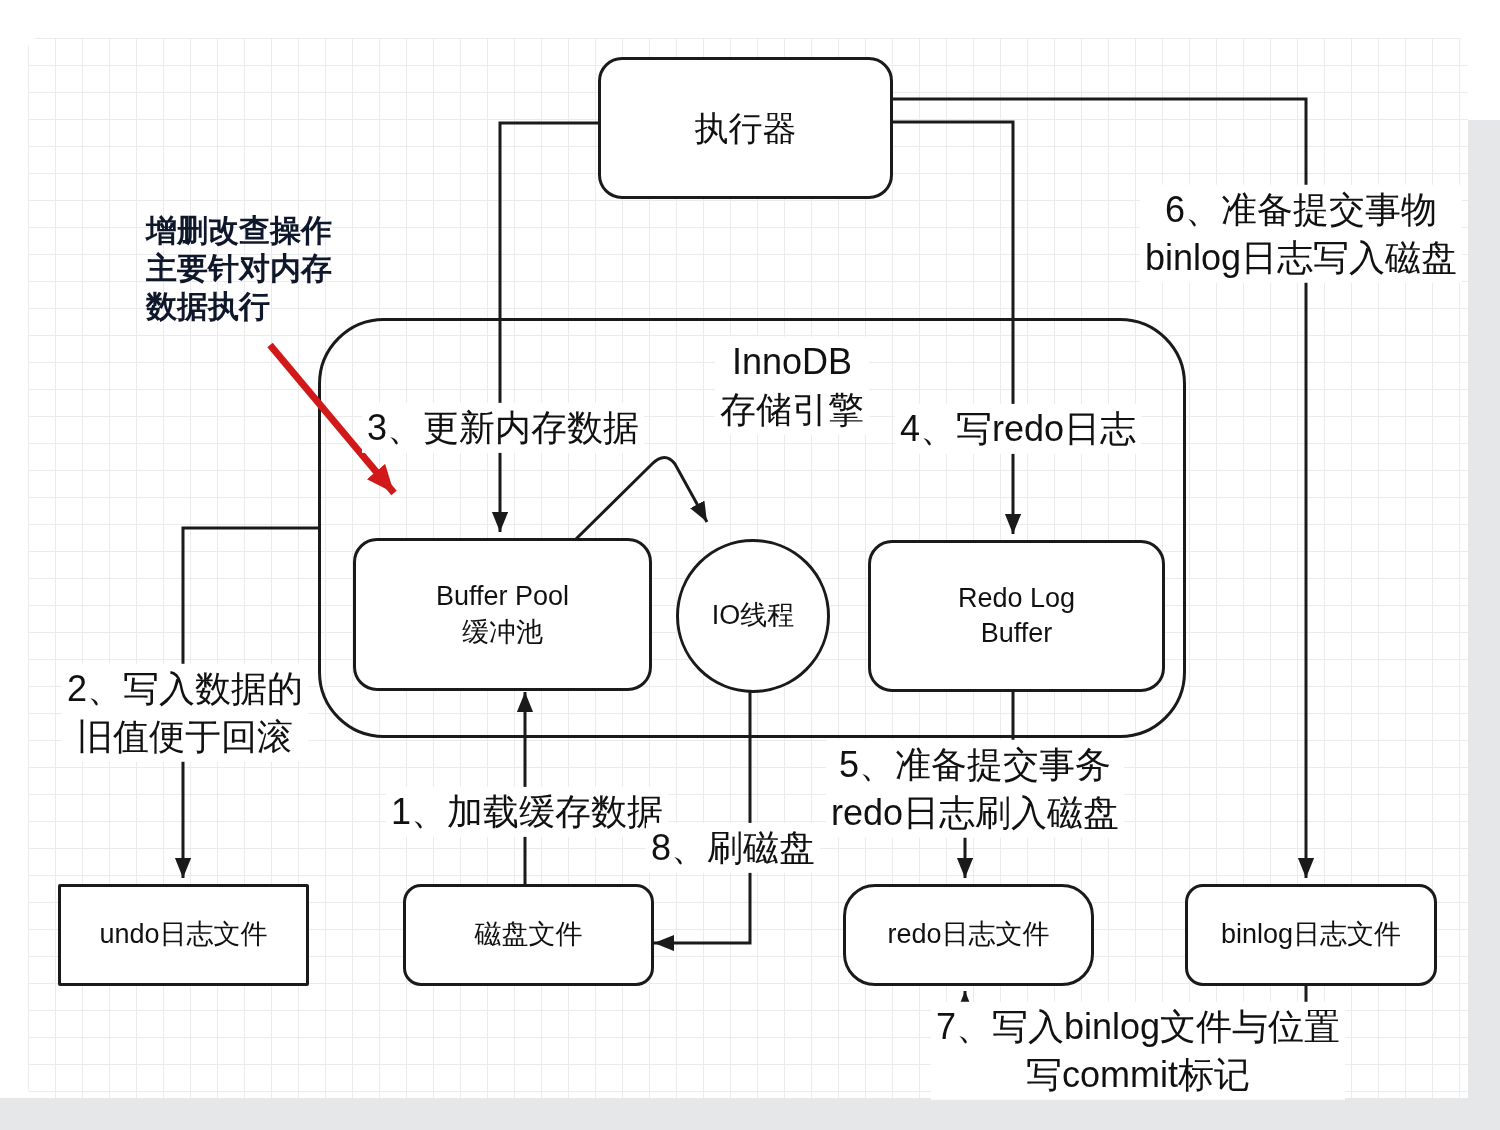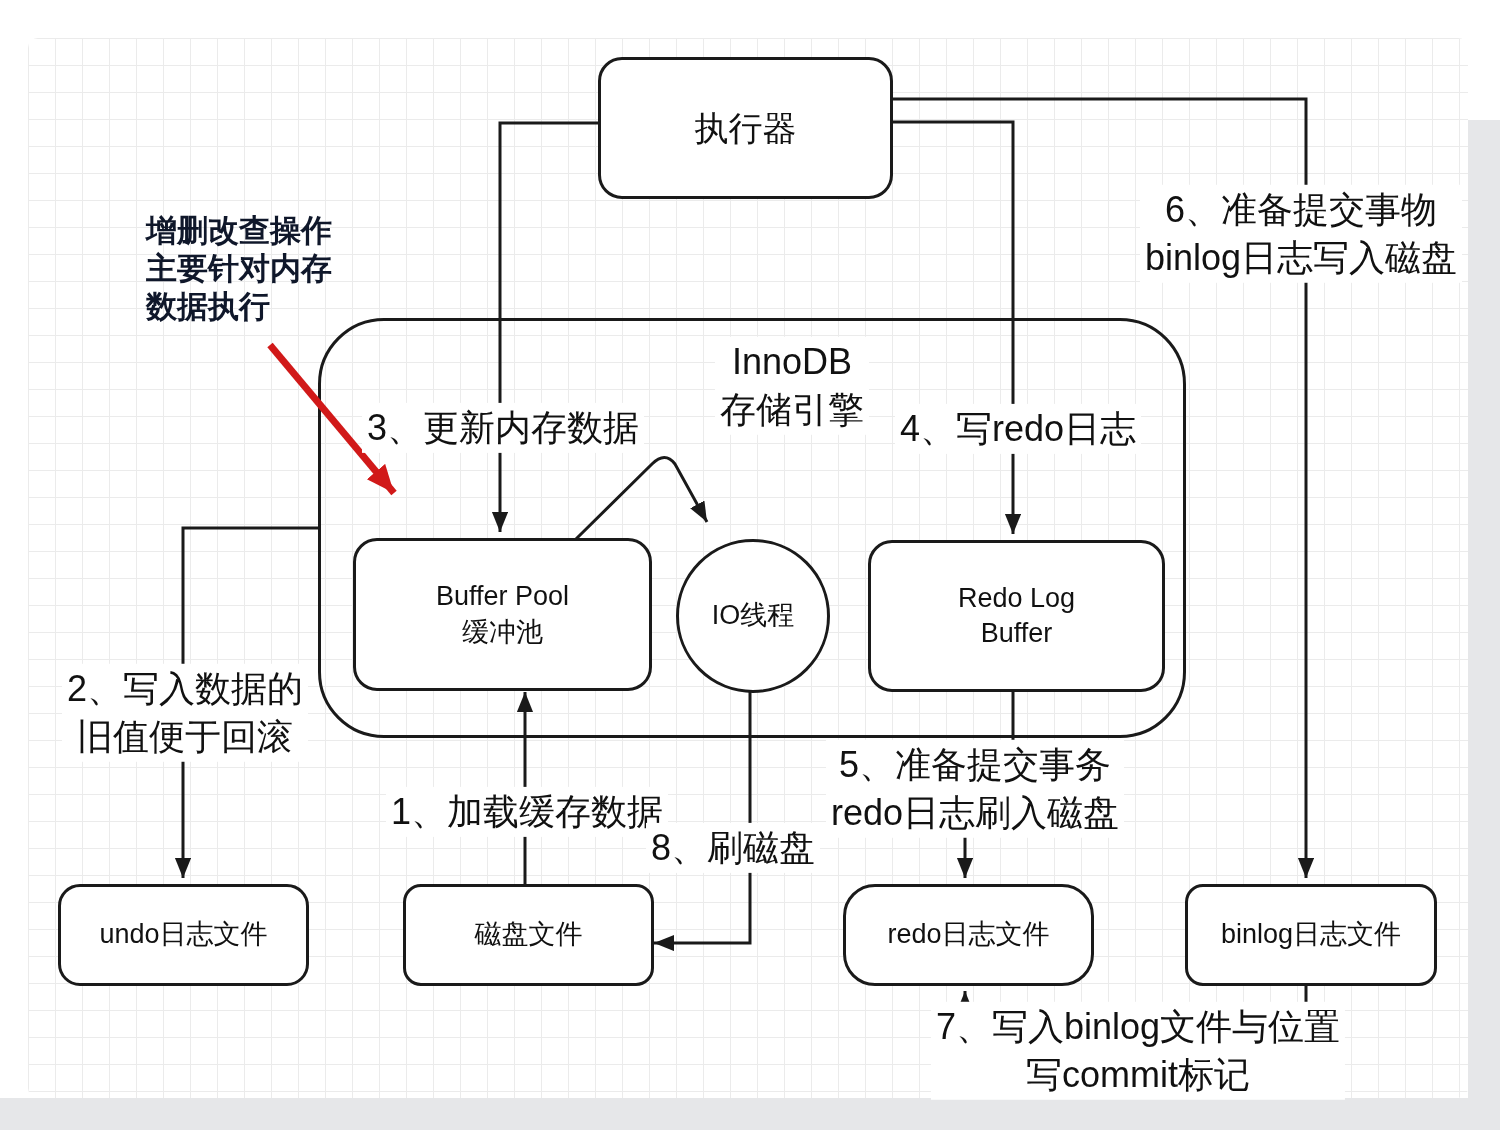--- a/index.html
+++ b/index.html
@@ -34,21 +34,21 @@
     text-align:center;font-size:27px;line-height:1.3;z-index:3;
   }
   #innodb-container{
     position:absolute;left:318px;top:318px;width:862px;height:414px;
     border:3px solid #1a1a1a;border-radius:66px;background:transparent;z-index:1;
   }
   #executor   {left:598px;top:57px; width:289px;height:136px;border-radius:24px;font-size:34px;}
   #buffer-pool{left:353px;top:538px;width:293px;height:147px;border-radius:24px;}
   #io-thread  {left:676px;top:539px;width:148px;height:148px;border-radius:50%;}
   #redo-buffer{left:868px;top:540px;width:291px;height:146px;border-radius:24px;}
-  #undo-file  {left:58px;  top:884px;width:245px;height:96px;border-radius:22px;}
+  #undo-file  {left:58px;  top:884px;width:245px;height:96px;border-radius:2px;}
   #disk-file  {left:403px; top:884px;width:245px;height:96px;border-radius:18px;}
   #redo-file  {left:843px; top:884px;width:245px;height:96px;border-radius:32px;}
   #binlog-file{left:1185px;top:884px;width:246px;height:96px;border-radius:18px;}
 
   
   .ann{
     position:absolute;transform:translate(-50%,-50%);
     background:#ffffff;white-space:nowrap;text-align:center;
     font-size:36px;line-height:1.34;padding:1px 5px;z-index:4;
   }

